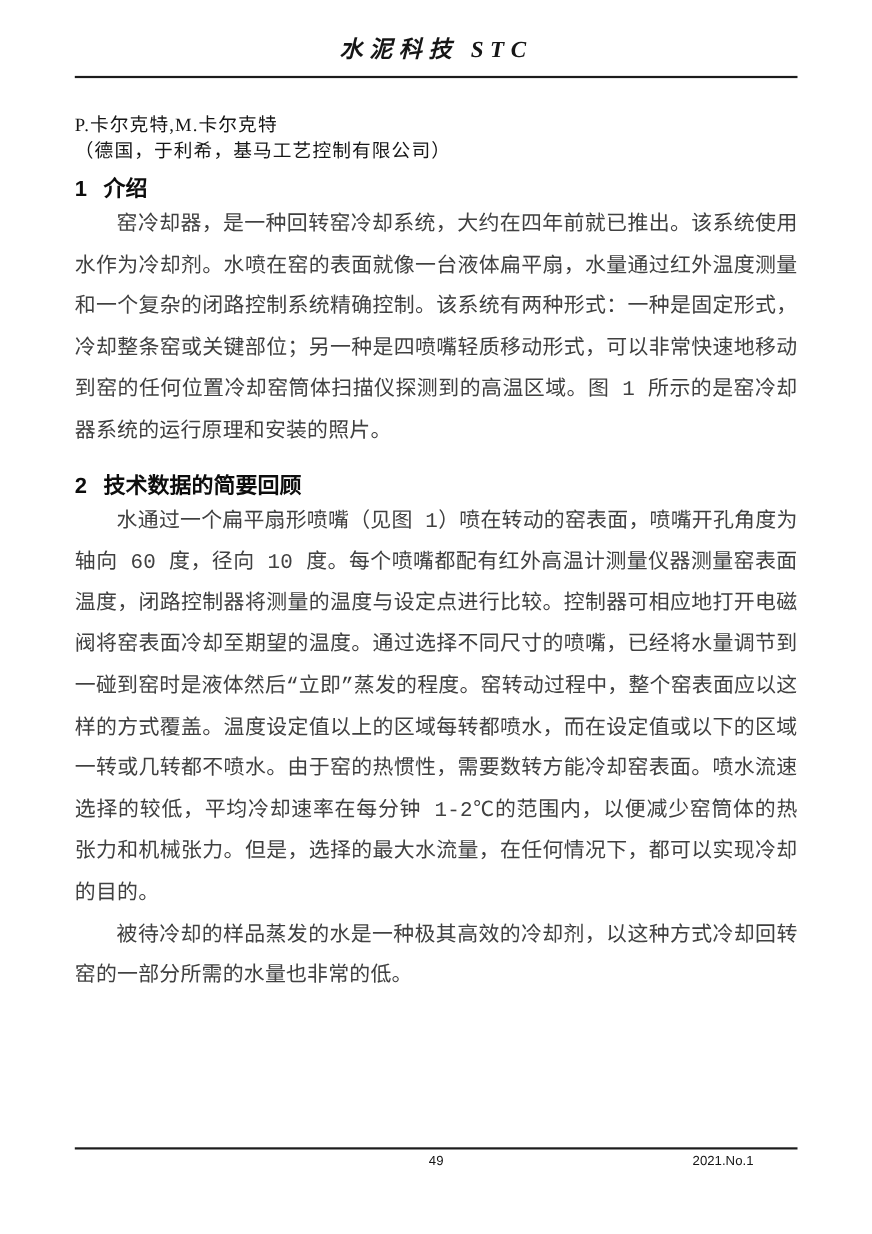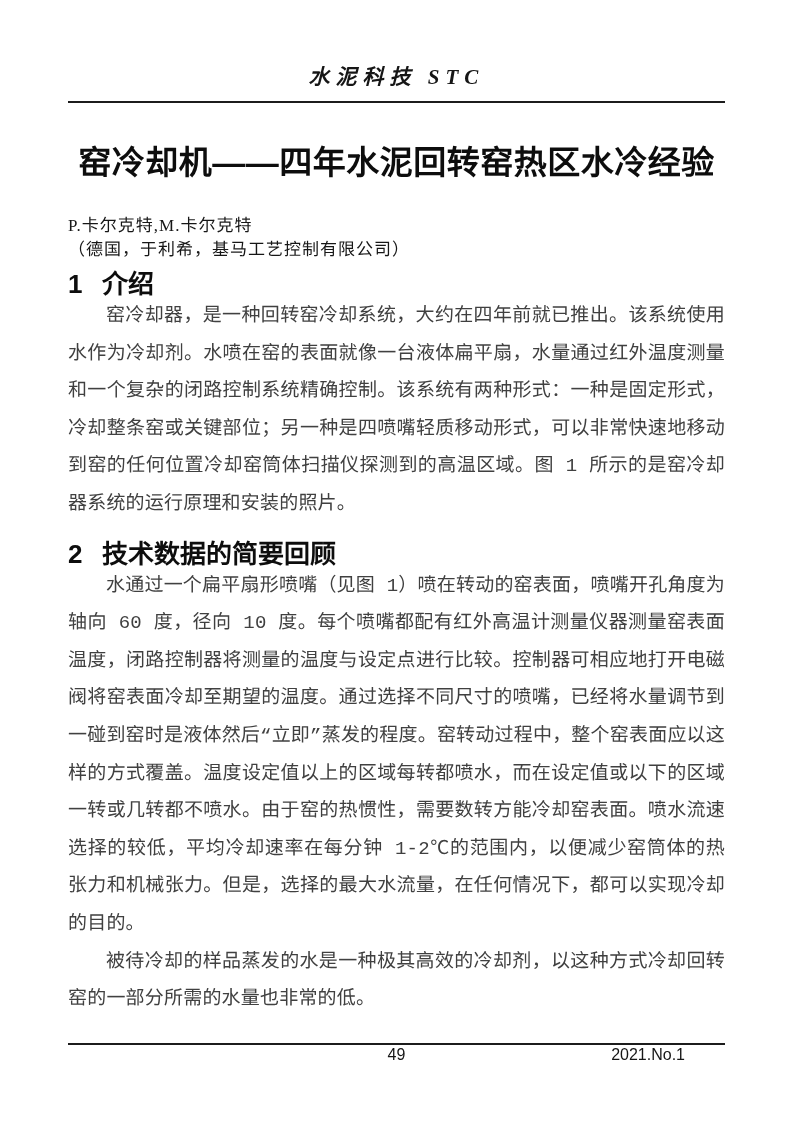--- a/index.html
+++ b/index.html
@@ -12,21 +12,21 @@
     background: #ffffff;
     color: #111111;
     font-family: "Liberation Serif", serif;
     overflow: hidden;
   }
   .content {
     padding: 0 68px;
   }
   
   .journal-title {
-    padding-top: 62px;
+    padding-top: 30px;
     text-align: center;
     font-size: 21px;
     line-height: 30px;
     font-style: italic;
     font-weight: bold;
     letter-spacing: 6px;
     color: #161616;
   }
   .header-rule {
     margin-top: 9px;
@@ -55,21 +55,21 @@
     text-align: left;
     font-size: 17px;
     line-height: 24px;
     letter-spacing: 1px;
     color: #161616;
   }
   
   .section-heading {
     font-family: "Liberation Sans", sans-serif;
     font-weight: bold;
-    font-size: 26px;
+    font-size: 20px;
     line-height: 28px;
     color: #0d0d0d;
   }
   .section-heading.first { margin-top: 8px; }
   .section-heading.second { margin-top: 16px; }
   .section-number { display: inline-block; margin-right: 0.75em; }
   .body-para {
     font-size: 19px;
     line-height: 37.6px;
     text-align: justify;
@@ -86,21 +86,21 @@
     top: 1043px;
   }
   .footer-rule {
     border-top: 2px solid #1c1c1c;
   }
   .footer-row {
     position: relative;
     height: 18px;
     margin-top: 2px;
     font-family: "Liberation Sans", sans-serif;
-    font-size: 16px;
+    font-size: 12px;
     line-height: 16px;
     color: #161616;
   }
   .page-number {
     position: absolute;
     left: 0; right: 0;
     text-align: center;
   }
   .issue {
     position: absolute;
@@ -114,21 +114,20 @@
 
   <header>
     <div class="content">
       <div class="journal-title">水泥科技 STC</div>
       <div class="header-rule"></div>
     </div>
   </header>
 
   <main class="content">
 
-    <h1 class="article-title">窑冷却机——四年水泥回转窑热区水冷经验</h1>
 
     <div class="authors">P.卡尔克特,M.卡尔克特</div>
 
     <div class="affiliation">（德国，于利希，基马工艺控制有限公司）</div>
 
     <h2 class="section-heading first">
       <span class="section-number">1</span><span>介绍</span>
     </h2>
 
     <p class="body-para">窑冷却器，是一种回转窑冷却系统，大约在四年前就已推出。该系统使用水作为冷却剂。水喷在窑的表面就像一台液体扁平扇，水量通过红外温度测量和一个复杂的闭路控制系统精确控制。该系统有两种形式：一种是固定形式，冷却整条窑或关键部位；另一种是四喷嘴轻质移动形式，可以非常快速地移动到窑的任何位置冷却窑筒体扫描仪探测到的高温区域。图 1 所示的是窑冷却器系统的运行原理和安装的照片。</p>

